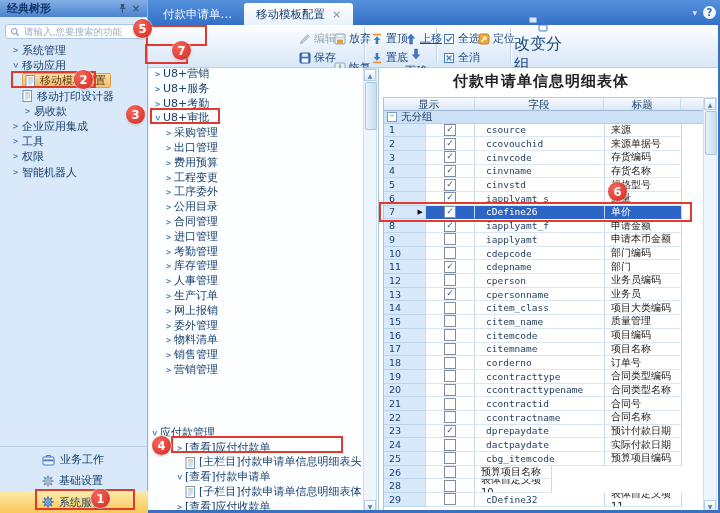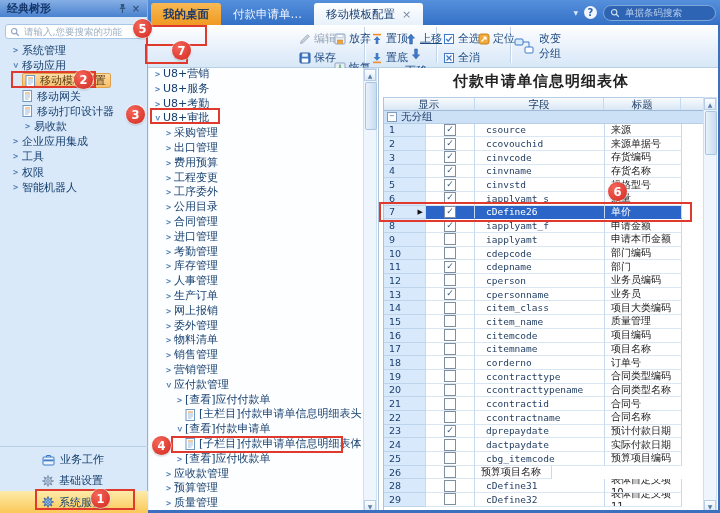--- a/index.html
+++ b/index.html
@@ -62,22 +62,22 @@
 
   
   .toolbar{position:absolute;left:148px;top:25px;width:572px;height:43px;
            background:linear-gradient(#ffffff,#e4eefa 65%,#d8e8f7);border-bottom:1px solid #b9cfe4;
            box-sizing:border-box;}
   .tbtn{position:absolute;height:19px;display:inline-flex;align-items:center;gap:3px;font-size:11px;
         color:#1e4a80;padding:0 3px;cursor:pointer;white-space:nowrap;}
   .tbtn .icn{margin:0;}
   .tbtn.dis{color:#9aa7b8;}
   .tsep{position:absolute;top:2px;width:1px;height:36px;background:#c2d5e8;border-right:1px solid #fff;}
-  .grpbtn{position:absolute;left:366px;top:2px;width:50px;height:38px;display:flex;
-          align-items:center;justify-content:center;gap:2px;font-size:11px;color:#1e4a80;cursor:pointer;}
+  .grpbtn{position:absolute;left:366px;top:2px;width:50px;height:38px;display:flex;flex-direction:column;
+          align-items:center;justify-content:center;gap:2px;font-size:16px;color:#1e4a80;cursor:pointer;}
 
   
   .nav-panel{position:absolute;left:149px;top:68px;width:229px;height:445px;background:#fdfeff;overflow:hidden;}
   #nav-tree{position:absolute;left:0;top:-1px;width:214px;}
   .nv-item{height:14.8px;line-height:14.8px;font-size:11px;color:#17406f;display:flex;align-items:center;
            white-space:nowrap;cursor:pointer;}
   .splitter{position:absolute;left:378px;top:68px;width:1px;height:445px;background:#aac4de;}
 
   .scrollbar{position:absolute;background:#eef5fc;border:1px solid #cfe0ef;box-sizing:border-box;}
   .sarrow{position:absolute;left:0;width:100%;height:12px;background:linear-gradient(#fdfeff,#dcE9f6);
@@ -183,34 +183,20 @@
           <span class="plain">
             <span class="icn">
               <svg width="11" height="12" viewBox="0 0 11 12">
                 <rect x="1" y="0.5" width="8.5" height="11" fill="#fff" stroke="#6f98c4"></rect>
                 <line x1="3" y1="3" x2="8" y2="3" stroke="#e8963c"></line>
                 <line x1="3" y1="5" x2="8" y2="5" stroke="#9db9d9"></line>
                 <line x1="3" y1="7" x2="8" y2="7" stroke="#9db9d9"></line>
                 <line x1="3" y1="9" x2="6.5" y2="9" stroke="#9db9d9"></line>
               </svg>
             </span>
-            <span class="lbl">移动网关</span>
-          </span>
-        </div>
-        <div class="sb-item" style="padding-left: 22px;">
-          <span class="plain">
-            <span class="icn">
-              <svg width="11" height="12" viewBox="0 0 11 12">
-                <rect x="1" y="0.5" width="8.5" height="11" fill="#fff" stroke="#6f98c4"></rect>
-                <line x1="3" y1="3" x2="8" y2="3" stroke="#e8963c"></line>
-                <line x1="3" y1="5" x2="8" y2="5" stroke="#9db9d9"></line>
-                <line x1="3" y1="7" x2="8" y2="7" stroke="#9db9d9"></line>
-                <line x1="3" y1="9" x2="6.5" y2="9" stroke="#9db9d9"></line>
-              </svg>
-            </span>
             <span class="lbl">移动打印设计器</span>
           </span>
         </div>
         <div class="sb-item" style="padding-left: 22px;">
           <span class="chev">&gt;</span>
           <span class="plain">
             <span class="lbl">易收款</span>
           </span>
         </div>
         <div class="sb-item" style="padding-left: 10px;">
@@ -286,43 +272,31 @@
               <circle cx="6" cy="6" r="1.3" fill="#fff" stroke="#2f66ad"></circle>
             </svg>
           </span>
           <span class="lbl">系统服务</span>
         </div>
       </div>
   </aside>
 
   <div class="tabbar">
     <div id="tabs-row">
-        <div class="tab tab-home">
-          <span class="lbl">我的桌面</span>
-        </div>
         <div class="tab tab-inactive">
           <span class="lbl">付款申请单…</span>
         </div>
         <div class="tab tab-active">
           <span class="lbl">移动模板配置</span>
           <span class="close">×</span>
         </div>
       </div>
     <div class="tb-right">
       <span class="caret">▼</span>
       <span class="help">?</span>
-      <span class="bc-search">
-        <span class="mag">
-          <svg width="10" height="10" viewBox="0 0 12 12">
-              <circle cx="5" cy="5" r="3.2" fill="none" stroke="currentColor" stroke-width="1.3"></circle>
-              <line x1="7.5" y1="7.5" x2="10.5" y2="10.5" stroke="currentColor" stroke-width="1.5"></line>
-            </svg>
-        </span>
-        <input placeholder="单据条码搜索" style="">
-      </span>
     </div>
   </div>
 
   <div class="toolbar" id="toolbar">
     <div class="tsep" style="left:216px"></div>
     <div class="tsep" style="left:288px"></div>
     <div class="tsep" style="left:362px"></div>
     <div class="grpbtn">
       <span class="icn">
         <svg width="20" height="16" viewBox="0 0 20 16">
@@ -512,21 +486,21 @@
           <span class="lbl">物料清单</span>
         </div>
         <div class="nv-item" style="padding-left: 14px;">
           <span class="chev">&gt;</span>
           <span class="lbl">销售管理</span>
         </div>
         <div class="nv-item" style="padding-left: 14px;">
           <span class="chev">&gt;</span>
           <span class="lbl">营销管理</span>
         </div>
-        <div class="nv-item" style="padding-left: 14px;">
+        <div class="nv-item" style=" margin-top: 48px;">
           <span class="chev open">&gt;</span>
           <span class="lbl">应付款管理</span>
         </div>
         <div class="nv-item" style="padding-left: 25px;">
           <span class="chev">&gt;</span>
           <span class="lbl">[查看]应付付款单</span>
         </div>
         <div class="nv-item" style="padding-left: 36px;">
           <span class="icn">
             <svg width="11" height="12" viewBox="0 0 11 12">
@@ -854,21 +828,20 @@
             </span>
             <span class="gc gtitle">预算项目名称</span>
           </div>
           <div class="grow">
             <span class="gc gnum">
               <span>28</span>
             </span>
             <span class="gc gchk">
               <span class="cb"></span>
             </span>
-            <span class="gc gfield">cDefine31</span>
             <span class="gc gtitle">表体自定义项10</span>
           </div>
           <div class="grow">
             <span class="gc gnum">
               <span>29</span>
             </span>
             <span class="gc gchk">
               <span class="cb"></span>
             </span>
             <span class="gc gfield">cDefine32</span>

